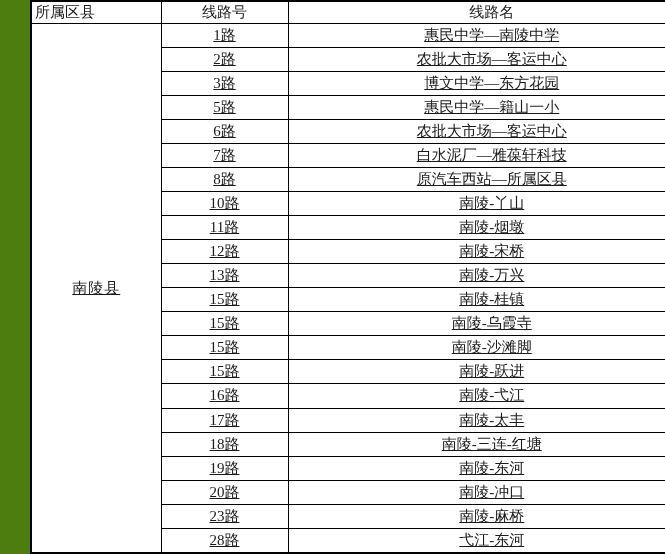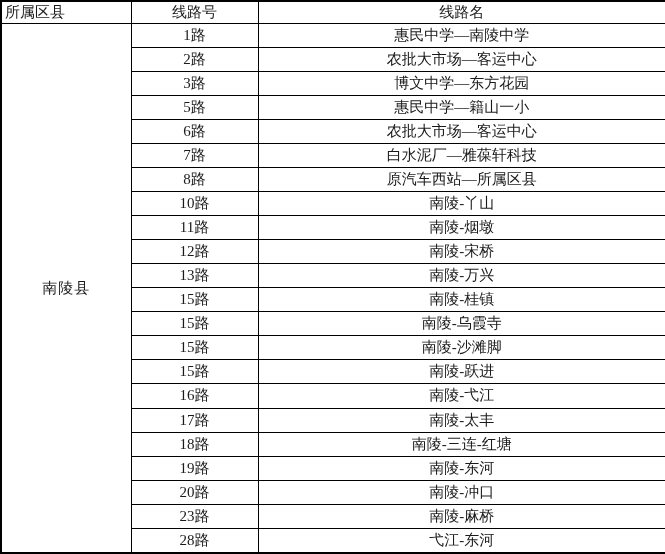--- a/index.html
+++ b/index.html
@@ -5,21 +5,22 @@
   html, body {
     margin: 0;
     padding: 0;
     background: #ffffff;
   }
   .table-wrap {
     width: 665px;
     height: 554px;
     box-sizing: border-box;
     overflow: hidden;
-    background: #000000;
+    background: #4d7c0f;
+    padding-left: 30px;
   }
   table.route-table {
     width: 665px;
     height: 554px;
     border-collapse: collapse;
     table-layout: fixed;
     border: 2px solid #000000;
     font-family: "Liberation Serif", "DejaVu Serif", serif;
     font-size: 15px;
     color: #1a1a1a;
@@ -44,20 +45,21 @@
     vertical-align: middle;
   }
   thead th.district-header {
     text-align: left;
     padding-left: 3px;
   }
   tbody td {
     height: 23px;
     text-align: center;
     vertical-align: middle;
+    text-decoration: underline;
   }
   td.district-cell {
     text-align: center;
     vertical-align: middle;
     letter-spacing: 1px;
   }
 </style>
 </head>
 <body>
 

